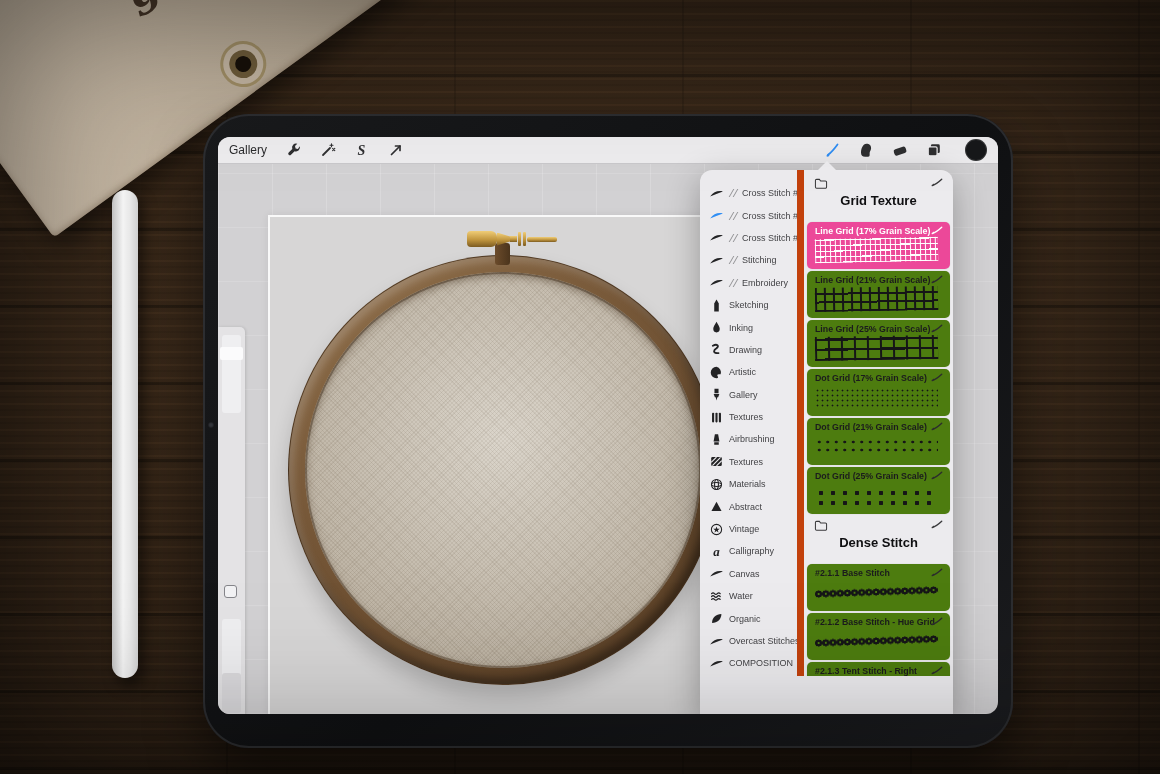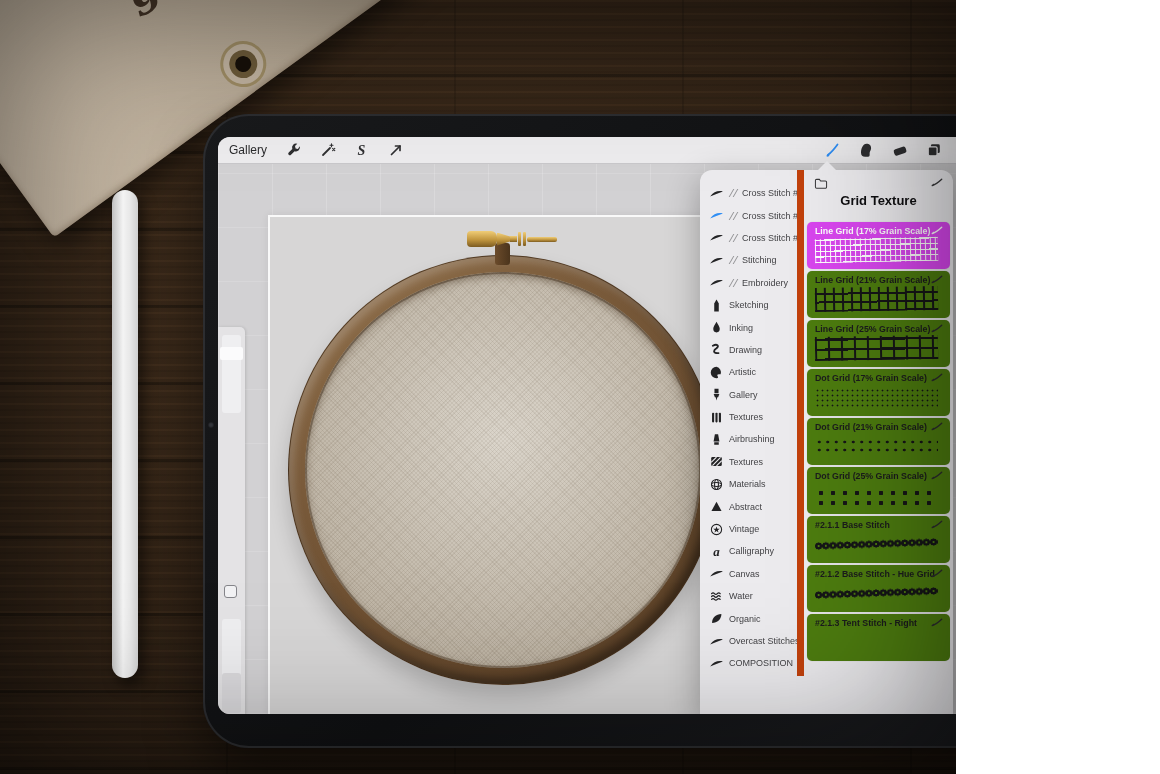--- a/index.html
+++ b/index.html
@@ -1,17 +1,17 @@
 <!DOCTYPE html>
 <html><head>
 <meta charset="utf-8">
 <style>
   html,body{margin:0;padding:0;}
   body{width:1160px;height:774px;overflow:hidden;font-family:"Liberation Sans","DejaVu Sans",sans-serif;}
-  .scene{position:relative;width:956px;height:774px;overflow:hidden;
+  .scene{position:relative;width:1160px;height:774px;overflow:hidden;
     background-color:#281c12;
     background-image:
       radial-gradient(140% 120% at 50% 40%, rgba(133,96,60,.30), rgba(0,0,0,.46) 88%),
       repeating-linear-gradient(180deg, transparent 0 74px, rgba(0,0,0,.55) 74px 77px),
       repeating-linear-gradient(90deg, transparent 0 226px, rgba(0,0,0,.28) 226px 228px),
       repeating-linear-gradient(180deg, rgba(124,89,57,.15) 0 2px, transparent 2px 6px, rgba(0,0,0,.14) 6px 8px, transparent 8px 13px);
   }
   .vignette{position:absolute;inset:0;box-shadow:inset 0 0 160px rgba(0,0,0,.55);pointer-events:none;}
 
   
@@ -451,21 +451,21 @@
                   </svg>
                 </span>
                 <div class="set-title">Grid Texture</div>
                 <span class="hdr-pen">
                   <svg viewBox="0 0 14 10" fill="none">
                     <path d="M1.5 8.5 C5 7.5 9.5 4 12.5 1.2" stroke="currentColor" stroke-width="1.6" stroke-linecap="round"></path>
                     <path d="M1.5 8.5 l2.9 -.6 -1.7 -1.7 Z" fill="currentColor"></path>
                   </svg>
                 </span>
               </div>
-              <div class="brush-card selected" style="background: #d946ef;">
+              <div class="brush-card selected" style="background: #ec4899;">
                 <div class="card-label">Line Grid (17% Grain Scale)</div>
                 <span class="card-pen">
                   <svg viewBox="0 0 14 10" fill="none">
                     <path d="M1.5 8.5 C5 7.5 9.5 4 12.5 1.2" stroke="currentColor" stroke-width="1.6" stroke-linecap="round"></path>
                     <path d="M1.5 8.5 l2.9 -.6 -1.7 -1.7 Z" fill="currentColor"></path>
                   </svg>
                 </span>
                 <div class="stroke line-grid-17"></div>
               </div>
               <div class="brush-card">
@@ -510,20 +510,34 @@
               </div>
               <div class="brush-card">
                 <div class="card-label">Dot Grid (25% Grain Scale)</div>
                 <span class="card-pen">
                   <svg viewBox="0 0 14 10" fill="none">
                     <path d="M1.5 8.5 C5 7.5 9.5 4 12.5 1.2" stroke="currentColor" stroke-width="1.6" stroke-linecap="round"></path>
                     <path d="M1.5 8.5 l2.9 -.6 -1.7 -1.7 Z" fill="currentColor"></path>
                   </svg>
                 </span>
                 <div class="stroke dot-grid-25"></div>
+              </div>
+              <div class="set-header">
+                <span class="hdr-folder">
+                  <svg viewBox="0 0 16 14" fill="none" stroke="currentColor" stroke-width="1.2">
+                    <path d="M1.5 3 a1.4 1.4 0 0 1 1.4 -1.4 h3.2 l1.5 1.9 h5.5 a1.4 1.4 0 0 1 1.4 1.4 v5.6 a1.4 1.4 0 0 1 -1.4 1.4 H2.9 a1.4 1.4 0 0 1 -1.4 -1.4 Z"></path>
+                  </svg>
+                </span>
+                <div class="set-title">Dense Stitch</div>
+                <span class="hdr-pen">
+                  <svg viewBox="0 0 14 10" fill="none">
+                    <path d="M1.5 8.5 C5 7.5 9.5 4 12.5 1.2" stroke="currentColor" stroke-width="1.6" stroke-linecap="round"></path>
+                    <path d="M1.5 8.5 l2.9 -.6 -1.7 -1.7 Z" fill="currentColor"></path>
+                  </svg>
+                </span>
               </div>
               <div class="brush-card">
                 <div class="card-label">#2.1.1 Base Stitch</div>
                 <span class="card-pen">
                   <svg viewBox="0 0 14 10" fill="none">
                     <path d="M1.5 8.5 C5 7.5 9.5 4 12.5 1.2" stroke="currentColor" stroke-width="1.6" stroke-linecap="round"></path>
                     <path d="M1.5 8.5 l2.9 -.6 -1.7 -1.7 Z" fill="currentColor"></path>
                   </svg>
                 </span>
                 <div class="stroke chain"></div>

